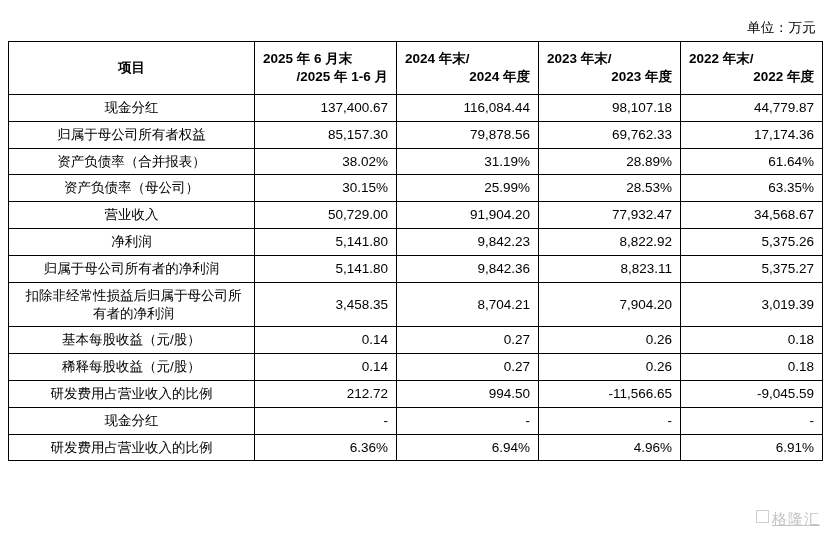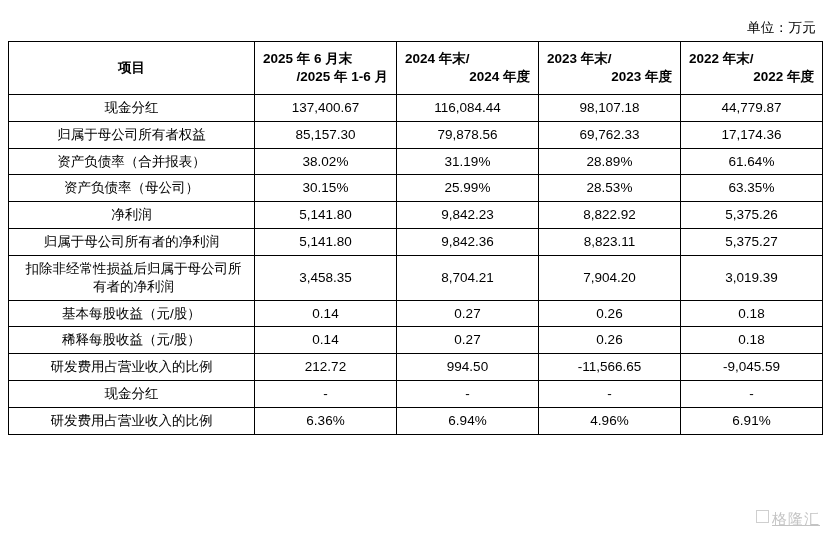--- a/index.html
+++ b/index.html
@@ -53,21 +53,21 @@
   td.label {
     text-align: center;
     padding-left: 6px;
     padding-right: 6px;
   }
   td.label.wrap2 {
     text-align: center;
     padding-left: 12px;
   }
   td.num {
-    text-align: center;
+    text-align: right;
     padding-right: 10px;
   }
   col.c0 { width: 246px; }
   col.c1 { width: 142px; }
   col.c2 { width: 142px; }
   col.c3 { width: 142px; }
   col.c4 { width: 142px; }
   .hdr-l1 { display: block; }
   .hdr-l2 { display: block; text-align: right; }
   .watermark {
@@ -152,20 +152,27 @@
         <td class="num">61.64%</td>
       </tr>
       <tr>
         <td class="label">资产负债率（母公司）</td>
         <td class="num">30.15%</td>
         <td class="num">25.99%</td>
         <td class="num">28.53%</td>
         <td class="num">63.35%</td>
       </tr>
       <tr>
+        <td class="label">营业收入</td>
+        <td class="num">50,729.00</td>
+        <td class="num">91,904.20</td>
+        <td class="num">77,932.47</td>
+        <td class="num">34,568.67</td>
+      </tr>
+      <tr>
         <td class="label">净利润</td>
         <td class="num">5,141.80</td>
         <td class="num">9,842.23</td>
         <td class="num">8,822.92</td>
         <td class="num">5,375.26</td>
       </tr>
       <tr>
         <td class="label">归属于母公司所有者的净利润</td>
         <td class="num">5,141.80</td>
         <td class="num">9,842.36</td>

